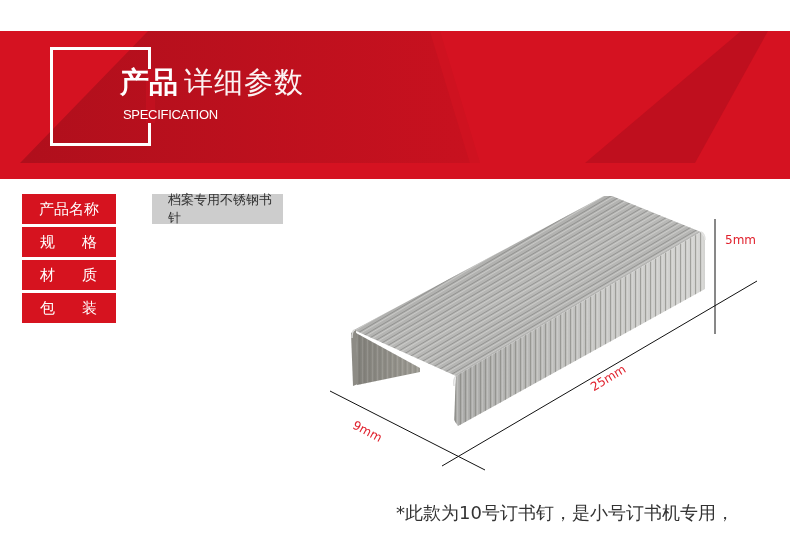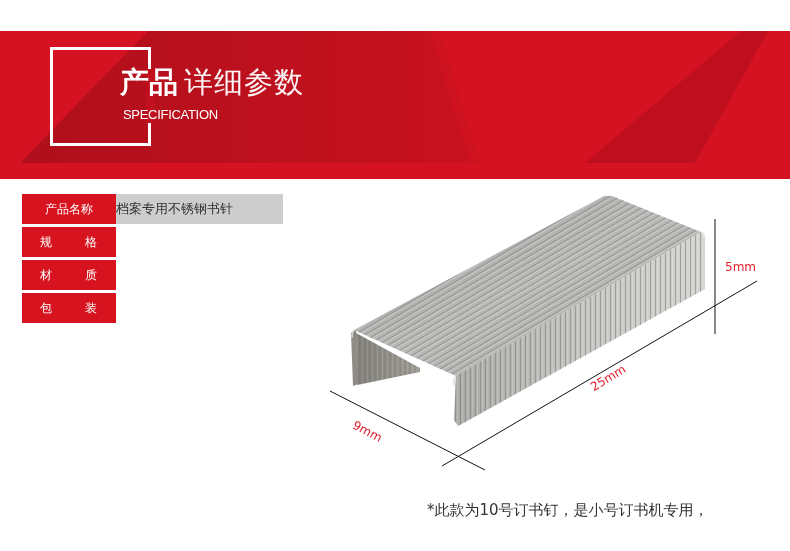--- a/index.html
+++ b/index.html
@@ -26,38 +26,39 @@
     .subtitle {
       position: absolute; left: 123px; top: 76px; color: #ffffff;
       font-family: "Liberation Sans", sans-serif; font-size: 13px; letter-spacing: -0.3px;
     }
 
     
     .spec-table { position: absolute; left: 22px; top: 194px; width: 261px; }
     .spec-row { display: flex; height: 30px; margin-bottom: 3px; }
     .spec-label {
       width: 94px; background: #d6131f; color: #ffffff;
-      font-size: 12px; display: flex; align-items: center; justify-content: center;
+      font-size: 15px; display: flex; align-items: center; justify-content: center;
       font-family: "DejaVu Sans", sans-serif;
     }
     .spec-label.spread { justify-content: space-between; padding: 0 19px 0 18px; }
     .spec-value {
       flex: 1; background: #cdcdcd; color: #333333; font-size: 13px;
-      display: flex; align-items: center; padding-left: 0;
+      display: flex; align-items: center; padding-left: 16px;
       font-family: "DejaVu Sans", sans-serif;
+      margin-left: 36px;
     }
 
     
     .illustration { position: absolute; left: 0; top: 0; width: 790px; height: 551px; pointer-events: none; }
     .dim-label {
       position: absolute; color: #e0202c; font-size: 12px;
       font-family: "DejaVu Sans", sans-serif; white-space: nowrap;
     }
     .note {
-      position: absolute; left: 427px; top: 501px; color: #333333; font-size: 15px;
+      position: absolute; left: 396px; top: 501px; color: #333333; font-size: 18px;
       font-family: "DejaVu Sans", sans-serif; white-space: nowrap;
     }
   </style>
 </head>
 <body>
 
 <div class="banner">
   <svg class="bg" width="790" height="132" viewBox="0 0 790 132">
     <defs>
       <linearGradient id="leftShade" x1="0" y1="0" x2="1" y2="0">
@@ -146,17 +147,17 @@
 
   <path d="M354,330 Q352,332 352,338" stroke="#d8d8d6" stroke-width="1.5" fill="none"></path>
   <path d="M456,376 Q453,379 454,386" stroke="#dedede" stroke-width="1.5" fill="none"></path>
   <path d="M701,232 Q705,234 705,240" stroke="#e2e2e0" stroke-width="1.5" fill="none"></path>
 
   <line x1="715" y1="219" x2="715" y2="334" stroke="#111111" stroke-width="1"></line>
   <line x1="757" y1="281" x2="442" y2="466" stroke="#111111" stroke-width="1"></line>
   <line x1="330" y1="391" x2="485" y2="470" stroke="#111111" stroke-width="1"></line>
 </svg>
 
-<div class="dim-label" style="left:725px;top:260px;">5mm</div>
+<div class="dim-label" style="left:725px;top:233px;">5mm</div>
 <div class="dim-label" style="left:588px;top:382px;transform:rotate(-31deg);transform-origin:left top;">25mm</div>
 <div class="dim-label" style="left:357px;top:418px;transform:rotate(28deg);transform-origin:left top;">9mm</div>
 
 <div class="note">*此款为10号订书钉，是小号订书机专用，</div>
 
 </body></html>

